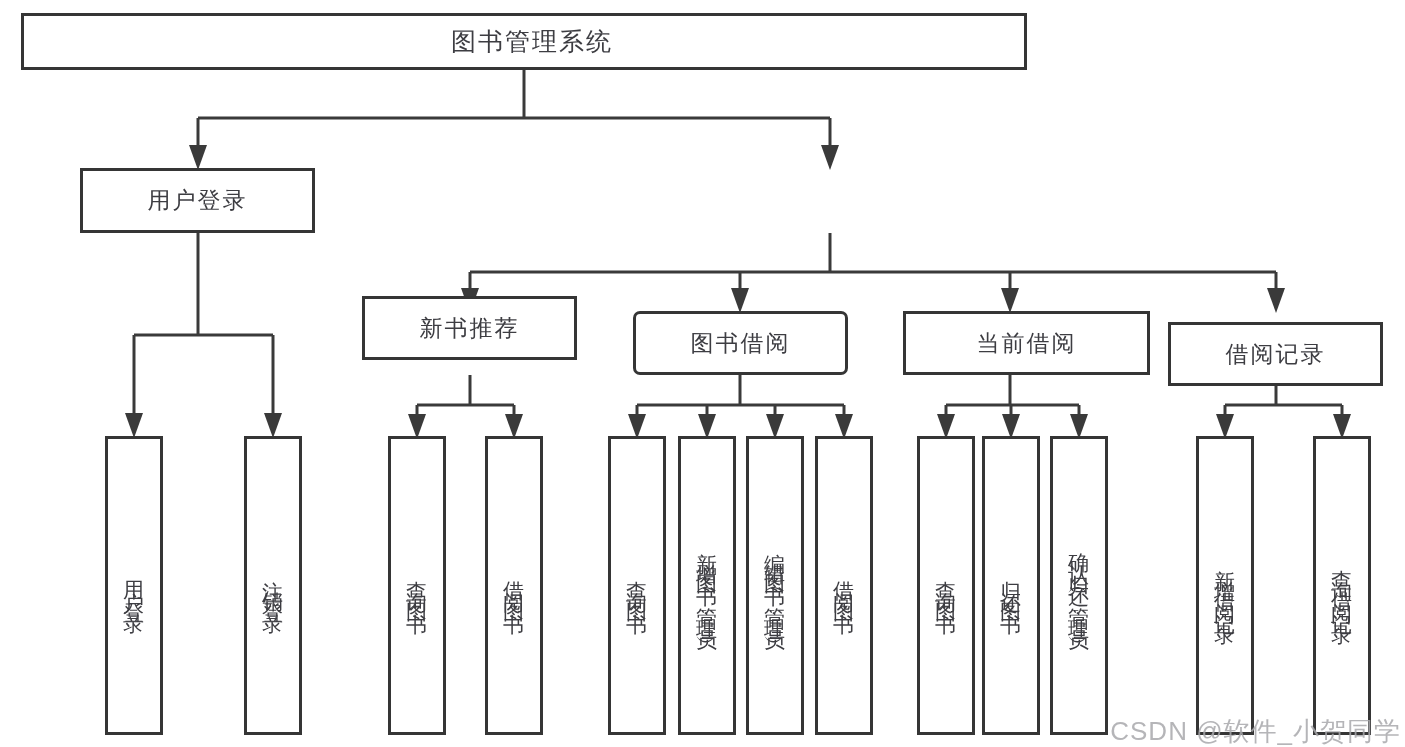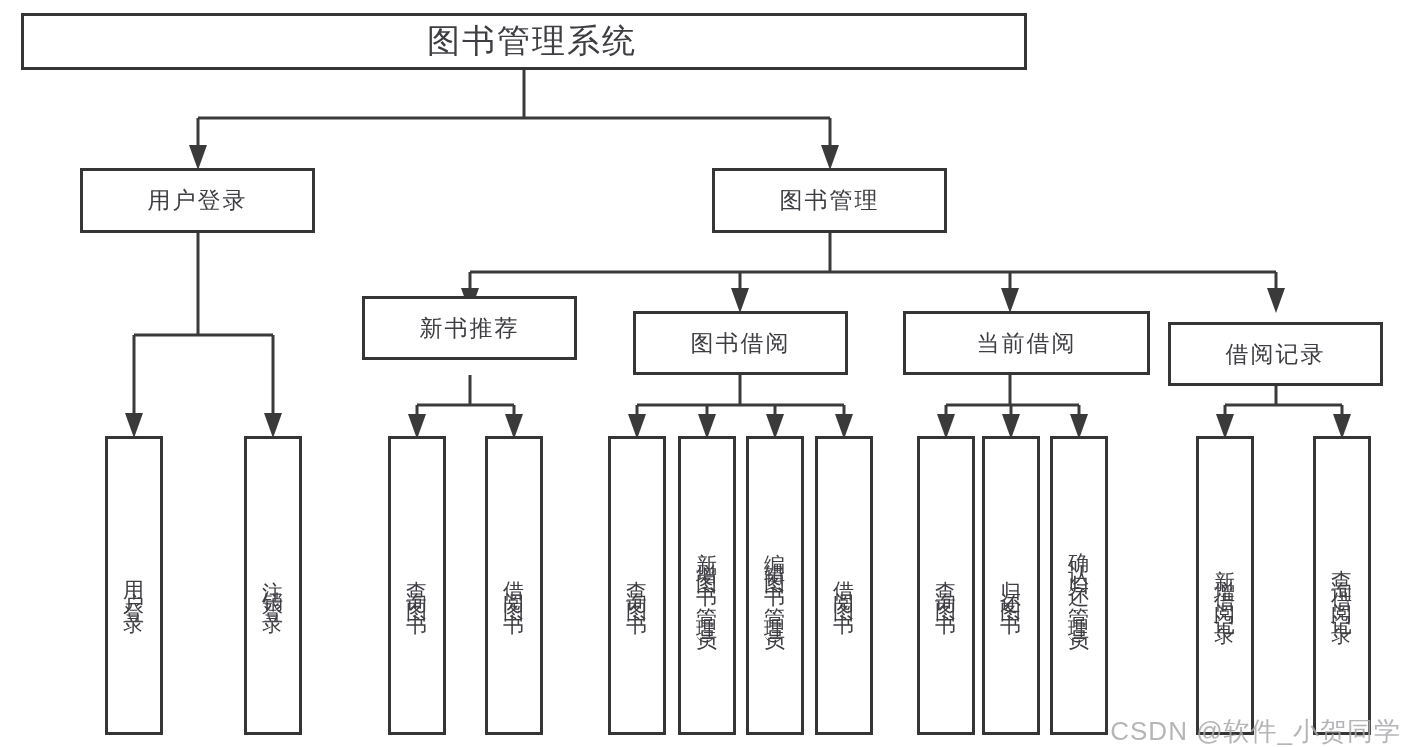--- a/index.html
+++ b/index.html
@@ -26,21 +26,21 @@
     box-sizing: border-box;
     border: 3px solid #353535;
     background: #ffffff;
     display: flex;
     align-items: center;
     justify-content: center;
     color: #3d3d42;
     z-index: 2;
   }
   .node.root {
-    font-size: 33px;
+    font-size: 25px;
     letter-spacing: 2px;
     padding-left: 16px;
   }
   .node.branch {
     font-size: 23px;
     letter-spacing: 2px;
   }
   .node.leaf {
     font-size: 21px;
   }
@@ -125,24 +125,23 @@
     <path d="M1225 405 H1342"></path>
     <path d="M1225 405 V414"></path>
     <path d="M1342 405 V414"></path>
     <polygon points="1225,439 1216,414 1234,414" fill="#3a3a3a" stroke="none"></polygon>
     <polygon points="1342,439 1333,414 1351,414" fill="#3a3a3a" stroke="none"></polygon>
   </svg>
 
   <div class="node root" style="left:21px; top:13px; width:1006px; height:57px;">图书管理系统</div>
 
   <div class="node branch" style="left:80px; top:168px; width:235px; height:65px;">用户登录</div>
-  <div class="node branch" style="left:712px; top:168px; width:235px; height:65px;">图书管理</div>
 
   <div class="node branch" style="left:362px; top:296px; width:215px; height:64px;">新书推荐</div>
-  <div class="node branch" style="left:633px; top:311px; width:215px; height:64px;">图书借阅</div>
+  <div class="node branch" style="left:633px; top:311px; width:215px; height:64px;border-radius:7px;">图书借阅</div>
   <div class="node branch" style="left:903px; top:311px; width:247px; height:64px;">当前借阅</div>
   <div class="node branch" style="left:1168px; top:322px; width:215px; height:64px;">借阅记录</div>
 
   <div class="node leaf" style="left:105px; top:436px; width:58px; height:299px;">
     <span class="vtext">用户登录</span>
   </div>
   <div class="node leaf" style="left:244px; top:436px; width:58px; height:299px;">
     <span class="vtext">注销登录</span>
   </div>
 

